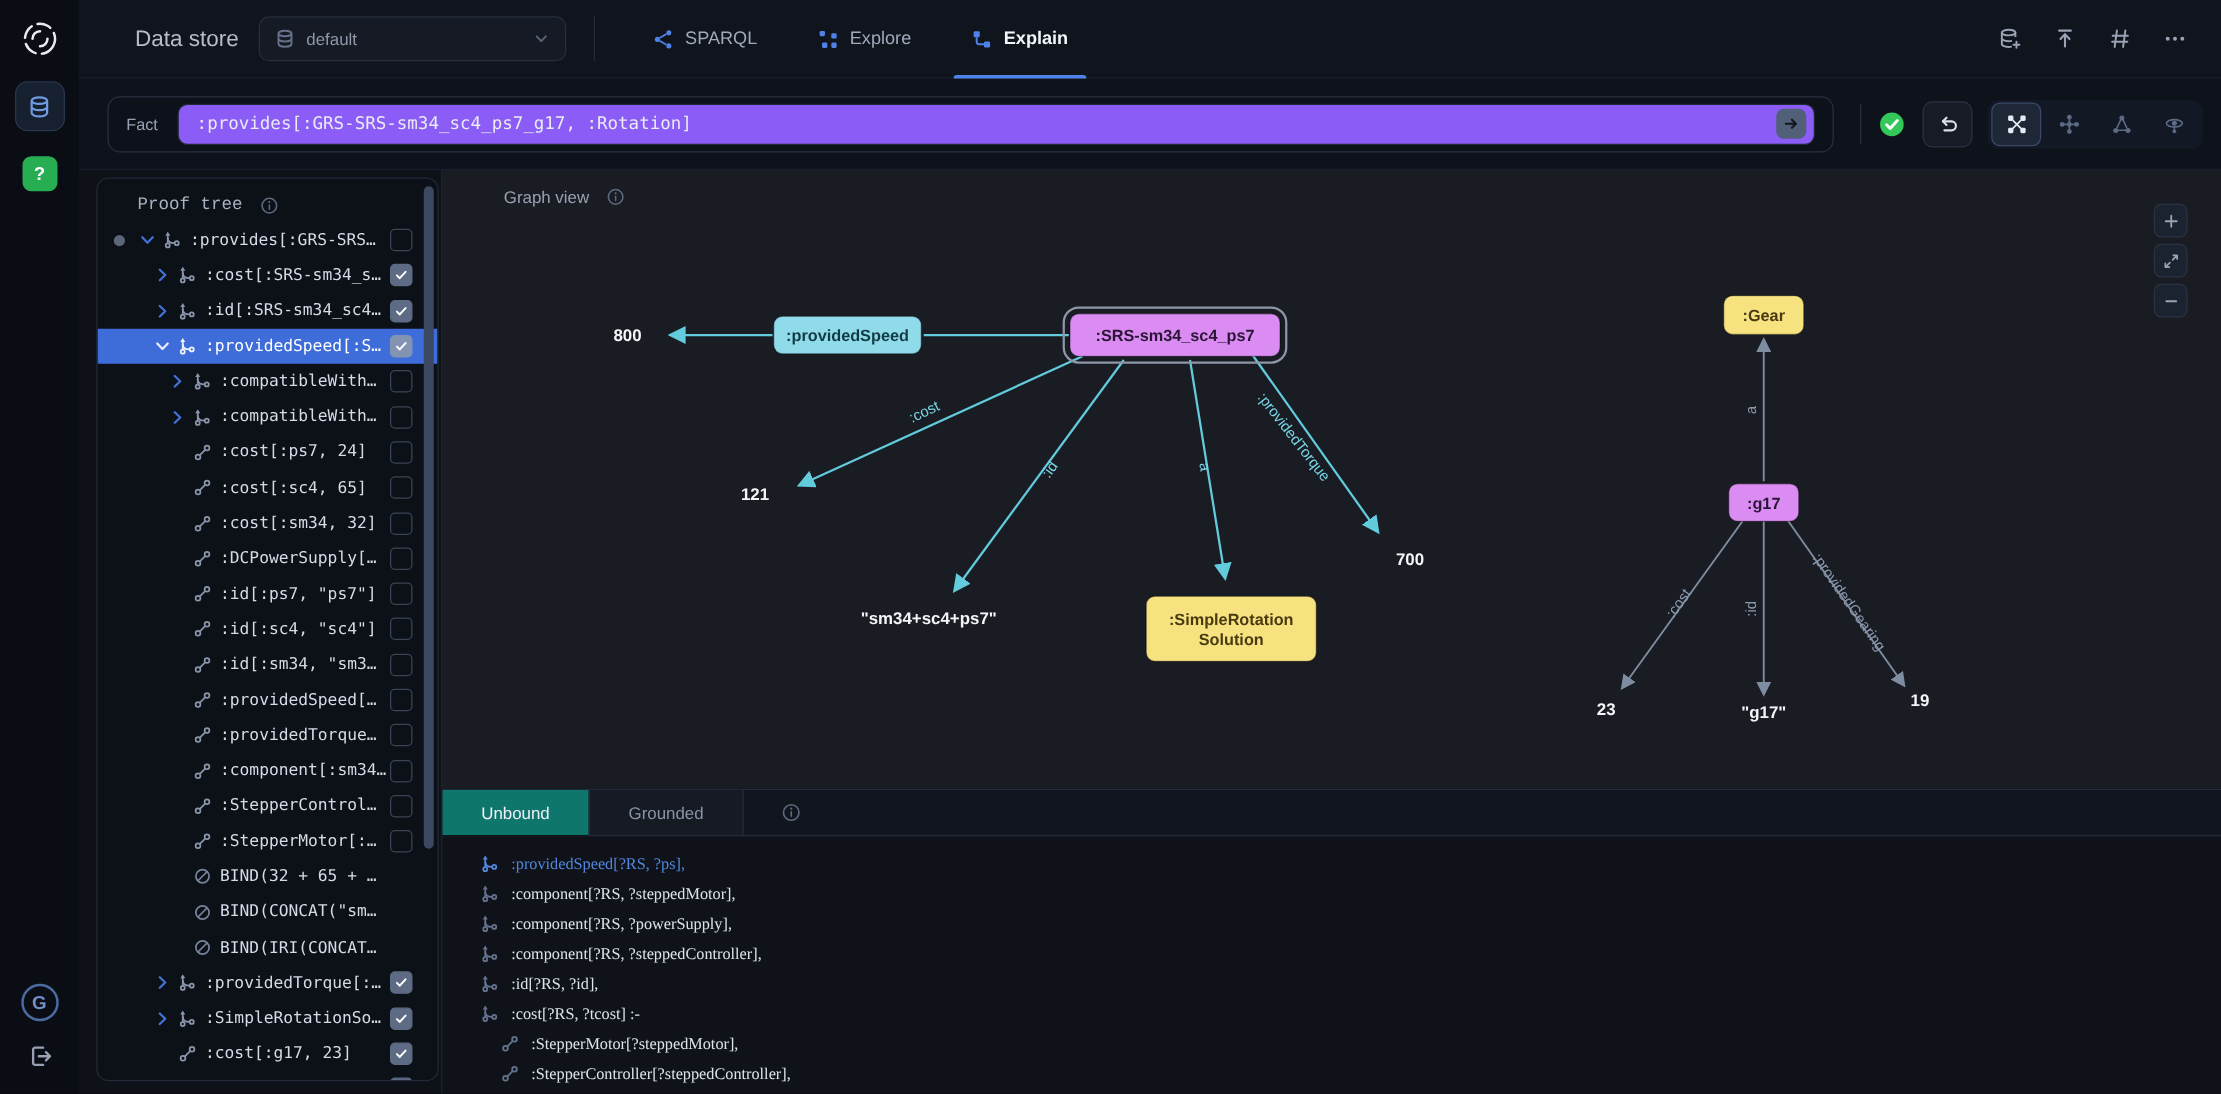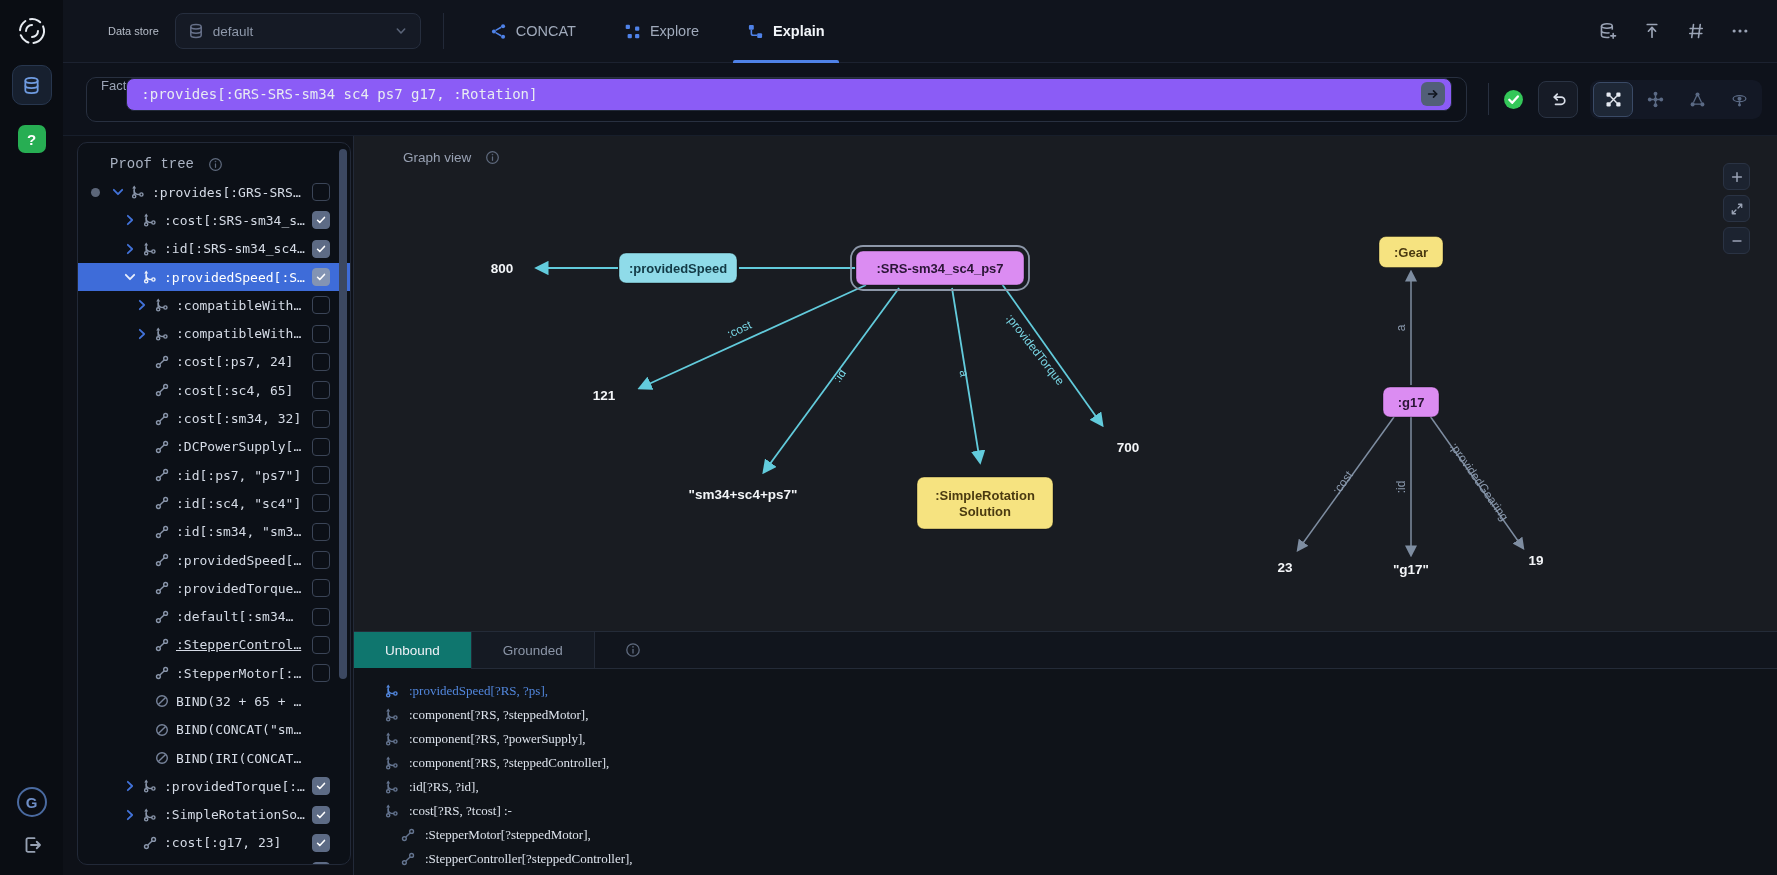--- a/index.html
+++ b/index.html
@@ -12,37 +12,37 @@
   .rail-btn{width:40px;height:40px;margin-top:16px;border-radius:10px;display:flex;align-items:center;justify-content:center;background:#17202f;border:1px solid #27364e;color:#6f9be0;cursor:pointer;}
   .rail-help{width:28px;height:28px;margin-top:20px;border-radius:7px;background:#27ae53;color:#fff;font-weight:bold;font-size:15px;display:flex;align-items:center;justify-content:center;cursor:pointer;}
   .rail-spacer{flex:1;}
   .rail-g{width:30px;height:30px;border-radius:50%;border:2px solid #4a6aa0;color:#6f8fc8;font-weight:bold;font-size:15px;display:flex;align-items:center;justify-content:center;cursor:pointer;}
   .rail-signout{margin:18px 0 20px;color:#97a1b3;width:20px;height:20px;cursor:pointer;}
   .ic{display:inline-flex;}
   .ic svg{width:100%;height:100%;display:block;}
 
   
   .topbar{position:absolute;left:63px;top:0;width:1714px;height:63px;background:#10141d;border-bottom:1px solid #1c2230;display:flex;align-items:center;}
-  .ds-label{margin-left:45px;font-size:11px;color:#b6bdc9;}
+  .ds-label{margin-left:45px;font-size:18px;color:#b6bdc9;}
   .ds-select{margin-left:16px;width:246px;height:36px;background:#151a25;border:1px solid #262e3e;border-radius:8px;display:flex;align-items:center;padding:0 12px;gap:9px;cursor:pointer;}
   .ds-select .dbic{width:16px;height:16px;color:#67718a;}
   .ds-value{font-size:13.5px;color:#8e98aa;flex:1;}
   .ds-chev{width:14px;height:14px;color:#5a6478;}
   .tb-divider{width:1px;height:36px;background:#222938;margin:0 22px 0 22px;}
   .tb-tabs{display:flex;height:63px;}
   .tb-tab{display:flex;align-items:center;gap:9px;padding:0 24px;font-size:14.5px;color:#a0aabb;cursor:pointer;position:relative;}
   .tb-tab .tabic{width:17px;height:17px;color:#4f82e8;}
   .tb-tab.active{color:#f2f5f9;font-weight:bold;}
   .tb-tab.active::after{content:"";position:absolute;left:10px;right:10px;bottom:0;height:3px;background:#4f82e8;border-radius:2px 2px 0 0;}
   .tb-actions{margin-left:auto;margin-right:28px;display:flex;align-items:center;gap:26px;}
   .tb-act{width:18px;height:18px;color:#9aa3b5;cursor:pointer;}
 
   
   .factbar{position:absolute;left:63px;top:63px;width:1714px;height:73px;background:#0e121b;border-bottom:1px solid #171e2b;display:flex;align-items:center;}
-  .fact-wrap{margin-left:23px;width:1381px;height:45px;background:#0d1119;border:1px solid #283040;border-radius:10px;display:flex;padding:0 14px;gap:0;}
+  .fact-wrap{margin-left:23px;width:1381px;height:45px;background:#0d1119;border:1px solid #283040;border-radius:10px;display:flex;align-items:center;padding:0 14px;gap:16px;}
   .fact-label{font-size:13px;color:#9aa3b5;}
   .fact-input-box{flex:1;height:33px;background:#8b5cf6;border:1px solid #212938;border-radius:8px;display:flex;align-items:center;padding:0 6px 0 12px;gap:8px;}
   .fact-input{flex:1;background:transparent;border:none;outline:none;color:#e8ecf2;font-size:14px;font-family:"DejaVu Sans Mono","Liberation Mono",monospace;}
   .fact-submit{width:24px;height:24px;border-radius:6px;background:#525f78;color:#10151e;display:flex;align-items:center;justify-content:center;cursor:pointer;flex:none;}
   .fact-submit .ic{width:14px;height:14px;}
   .fact-divider{width:1px;height:32px;background:#283040;margin:0 14px 0 21px;}
   .fact-check{width:21px;height:21px;flex:none;}
   .fact-undo{margin-left:14px;width:40px;height:37px;border:1px solid #2a3343;background:#161b26;border-radius:8px;display:flex;align-items:center;justify-content:center;color:#d9dee8;cursor:pointer;}
   .fact-undo .ic{width:17px;height:17px;}
   .layout-group{margin-left:12px;height:39px;background:#131825;border-radius:9px;display:flex;align-items:center;padding:0 2px;}
@@ -148,21 +148,21 @@
     <nav class="tb-tabs">
       <div class="tb-tab">
         <span class="ic tabic">
             <svg viewBox="0 0 16 16" fill="currentColor">
               <circle cx="12.3" cy="3.1" r="1.9"></circle>
               <circle cx="3.7" cy="8" r="1.9"></circle>
               <circle cx="12.3" cy="12.9" r="1.9"></circle>
               <path d="M5.3 7l5.2-3M5.3 9l5.2 3" stroke="currentColor" stroke-width="1.4"></path>
             </svg>
           </span>
-        <span>CONCAT</span>
+        <span>SPARQL</span>
       </div>
       <div class="tb-tab">
         <span class="ic tabic">
             <svg viewBox="0 0 16 16" fill="currentColor">
               <rect x="1.6" y="1.6" width="4" height="4" rx="1"></rect>
               <rect x="10.4" y="3.4" width="4" height="4" rx="1"></rect>
               <rect x="3.4" y="10.4" width="4" height="4" rx="1"></rect>
               <rect x="10.4" y="10.4" width="4" height="4" rx="1"></rect>
             </svg>
           </span>
@@ -489,24 +489,24 @@
             <span class="tlabel">:providedTorque…</span>
             <span class="checkbox unchecked"></span>
           </div>
           <div class="tree-row" style="padding-left: 56px;">
             <span class="chev"></span>
             <span class="ticon"><svg viewBox="0 0 16 16" fill="none" stroke="currentColor" stroke-width="1.4">
                 <circle cx="4.4" cy="11.6" r="1.9"></circle>
                 <circle cx="11.6" cy="4.4" r="1.9"></circle>
                 <path d="M5.9 10.1l4.2-4.2"></path>
               </svg></span>
-            <span class="tlabel">:default[:sm34…</span>
-            <span class="checkbox unchecked"></span>
-          </div>
-          <div class="tree-row" style="padding-left: 56px; text-decoration: underline;">
+            <span class="tlabel">:component[:sm34…</span>
+            <span class="checkbox unchecked"></span>
+          </div>
+          <div class="tree-row" style="padding-left: 56px;">
             <span class="chev"></span>
             <span class="ticon"><svg viewBox="0 0 16 16" fill="none" stroke="currentColor" stroke-width="1.4">
                 <circle cx="4.4" cy="11.6" r="1.9"></circle>
                 <circle cx="11.6" cy="4.4" r="1.9"></circle>
                 <path d="M5.9 10.1l4.2-4.2"></path>
               </svg></span>
             <span class="tlabel">:StepperControl…</span>
             <span class="checkbox unchecked"></span>
           </div>
           <div class="tree-row" style="padding-left: 56px;">

